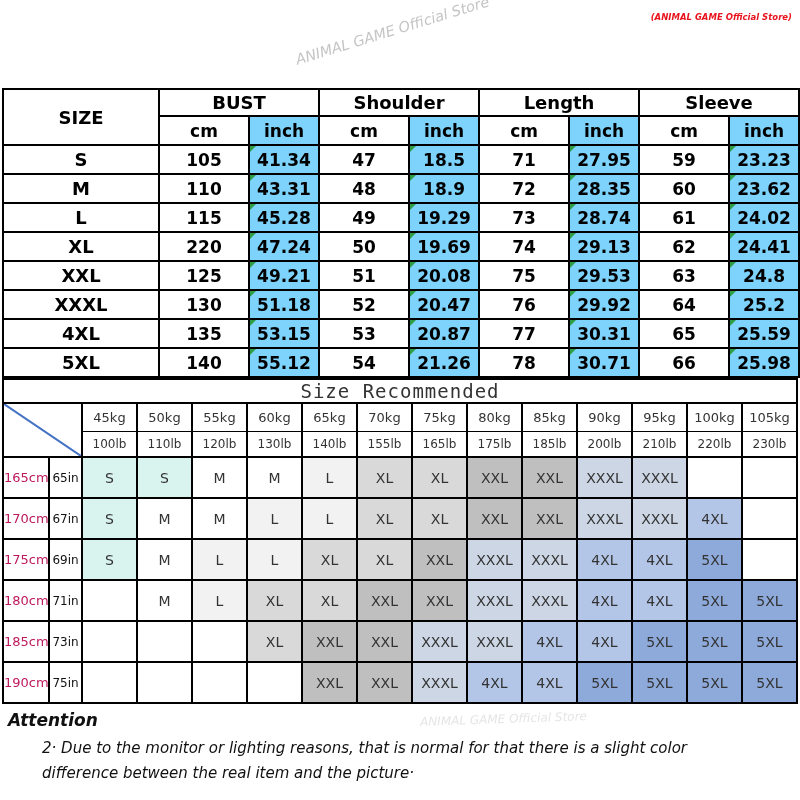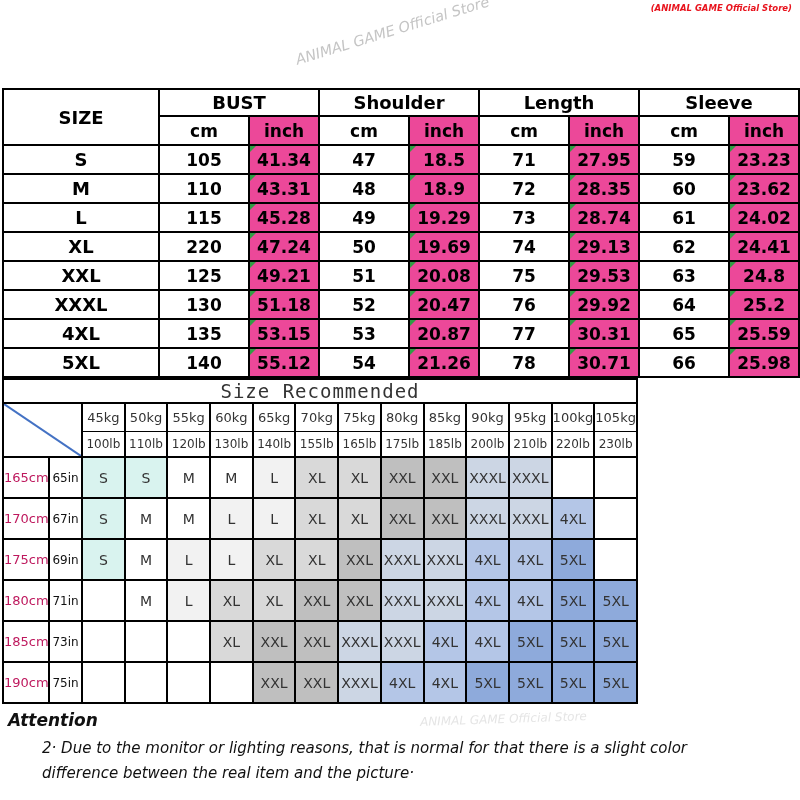--- a/index.html
+++ b/index.html
@@ -2,47 +2,47 @@
 <html><head>
 <meta charset="utf-8">
 <style>
   * { margin:0; padding:0; box-sizing:border-box; }
   html,body { width:800px; height:800px; background:#fff; font-family:"DejaVu Sans", sans-serif; }
   #page { position:relative; width:800px; height:800px; background:#fff; overflow:hidden; }
 
   
   .unit-block { position:absolute; top:2px; right:8px; text-align:right; z-index:3; }
   .unit-label { font-family:"Liberation Sans", sans-serif; font-variant:small-caps; font-size:22px; letter-spacing:1px; color:#111; }
-  .store-label { font-size:8.5px; font-style:italic; font-weight:bold; color:#e8131d; margin-top:1px; }
+  .store-label { font-size:8.5px; font-style:italic; font-weight:bold; color:#e8131d; margin-top:10px; }
 
   
   .watermark { position:absolute; color:#c5c5c5; font-style:italic; z-index:1; white-space:nowrap; }
   .wm-top { left:296px; top:52px; font-size:14.5px; transform:rotate(-17deg); transform-origin:left center; }
   .wm-bottom { left:420px; top:712px; font-size:12px; transform:rotate(-2deg); opacity:.45; }
 
   
   .page-title { position:absolute; top:16px; left:0; width:100%; text-align:center; z-index:2;
     font-family:"Liberation Sans", sans-serif; font-variant:small-caps; font-size:57px; font-weight:500;
     color:#2c3ea9; letter-spacing:2px; }
 
   
   table { border-collapse:collapse; }
   .size-table { position:absolute; left:2px; top:88px; width:796px; table-layout:fixed; }
   .size-table th, .size-table td { border:2px solid #000; text-align:center; vertical-align:middle;
     font-weight:bold; color:#000; padding:0; position:relative; }
   .size-table .grp { height:27px; font-size:18px; }
   .size-table .sub { height:29px; font-size:17px; }
   .size-table td { height:29px; font-size:17px; }
   .size-table .size-col { font-size:18px;margin-left:18px; }
-  .inch-bg { background:#ec4899; }
+  .inch-bg { background:#7dd3fc; }
   .tri::before { content:""; position:absolute; top:0; left:0; width:0; height:0;
     border-top:6px solid #2f9e44; border-right:6px solid transparent; }
 
   
-  .rec-table { position:absolute; left:2px; top:378px; width:636px; table-layout:fixed; }
+  .rec-table { position:absolute; left:2px; top:378px; width:796px; table-layout:fixed; }
   .rec-table th, .rec-table td { border:2px solid #000; text-align:center; vertical-align:middle;
     color:#333; padding:0; overflow:hidden; }
   .rec-title { height:24px; font-family:"DejaVu Sans Mono","Liberation Mono",monospace;
     font-size:19px; font-weight:normal; letter-spacing:1px; color:#111; }
   .rec-kg { height:28px; font-size:13px; font-weight:normal; color:#222; border-bottom-width:1px !important; }
   .rec-lb { height:26px; font-size:12px; font-weight:normal; color:#222; border-top-width:1px !important; }
   .rec-table td.cell { height:41px; font-size:14px; }
   .rec-table td.hcm { font-size:13px; font-weight:normal; color:#be185d; }
   .rec-table td.hin { font-size:12px; font-weight:normal; color:#111; }
   .diag-cell { position:relative; }

